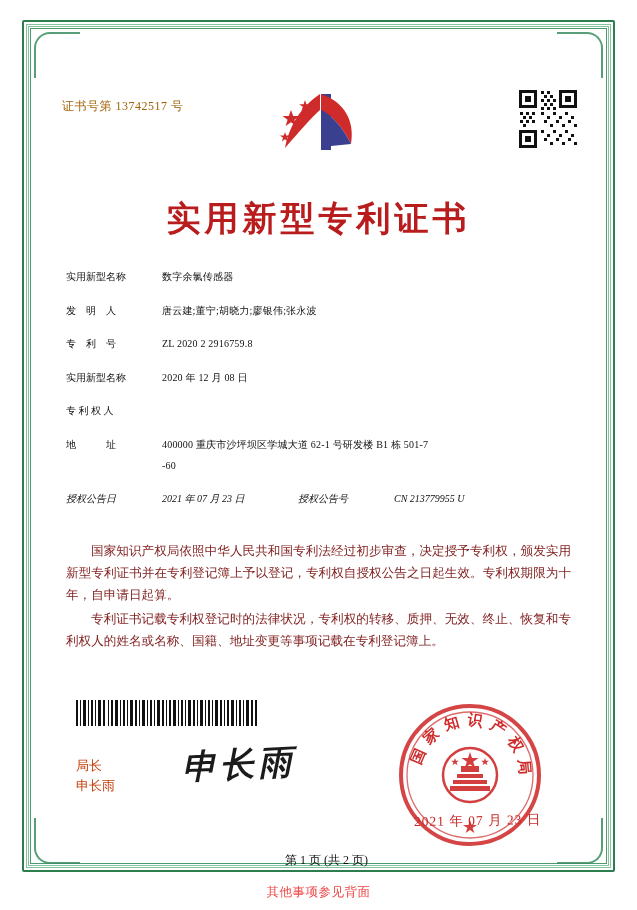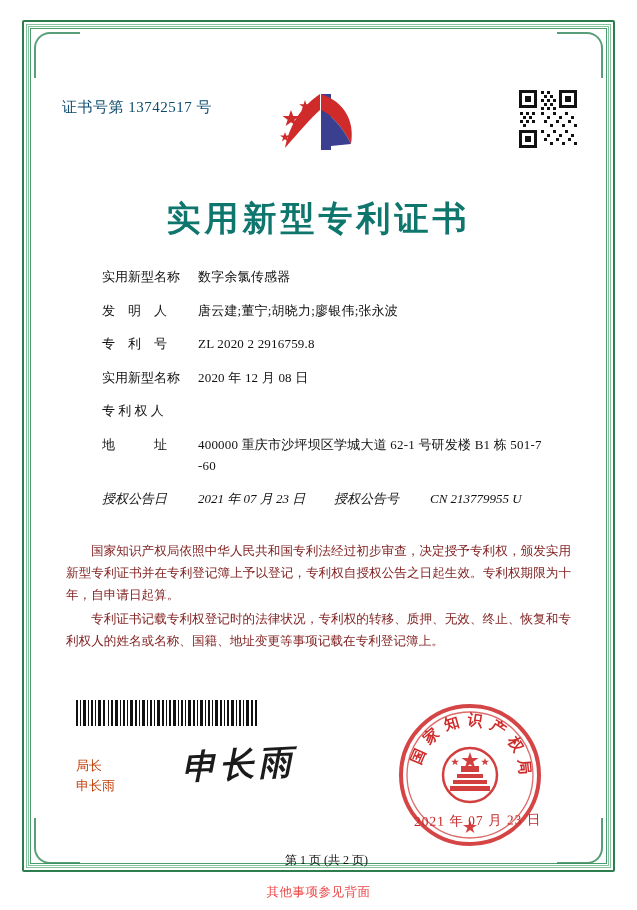--- a/index.html
+++ b/index.html
@@ -51,23 +51,23 @@
   }
   .corner.tl { left: 34px;  top: 32px;  border-right: none; border-bottom: none; border-top-left-radius: 16px; }
   .corner.tr { right: 34px; top: 32px;  border-left: none;  border-bottom: none; border-top-right-radius: 16px; }
   .corner.bl { left: 34px;  bottom: 46px; border-right: none; border-top: none; border-bottom-left-radius: 16px; }
   .corner.br { right: 34px; bottom: 46px; border-left: none;  border-top: none; border-bottom-right-radius: 16px; }
 
   
   .cert-no {
     position: absolute;
     left: 62px; top: 98px;
-    font-size: 15px;
+    font-size: 12px;
     letter-spacing: .5px;
-    color: #0c4a6e;
+    color: #a16207;
   }
   .qr {
     position: absolute;
     right: 58px; top: 88px;
     width: 62px; height: 62px;
   }
   .logo {
     position: absolute;
     left: 50%; top: 88px;
     transform: translateX(-50%);
@@ -76,37 +76,36 @@
 
   
   .title {
     position: absolute;
     left: 0; right: 0; top: 196px;
     text-align: center;
     font-family: "DejaVu Serif", "Liberation Serif", serif;
     font-size: 34px;
     font-weight: bold;
     letter-spacing: 4px;
-    color: #0f766e;
+    color: #b91c1c;
   }
 
   
   .fields {
     position: absolute;
     left: 66px; top: 268px;
     width: 500px;
   }
   .field {
     display: flex;
     align-items: flex-start;
-    font-size: 13px;
+    font-size: 10px;
     line-height: 18px;
     margin-bottom: 15.5px;
     color: #111;
-    margin-left: 36px;
   }
   .field .lab {
     width: 96px;
     flex: 0 0 96px;
     letter-spacing: 0px;
     white-space: nowrap;
   }
   .field .val {
     flex: 1 1 auto;
     letter-spacing: .2px;

